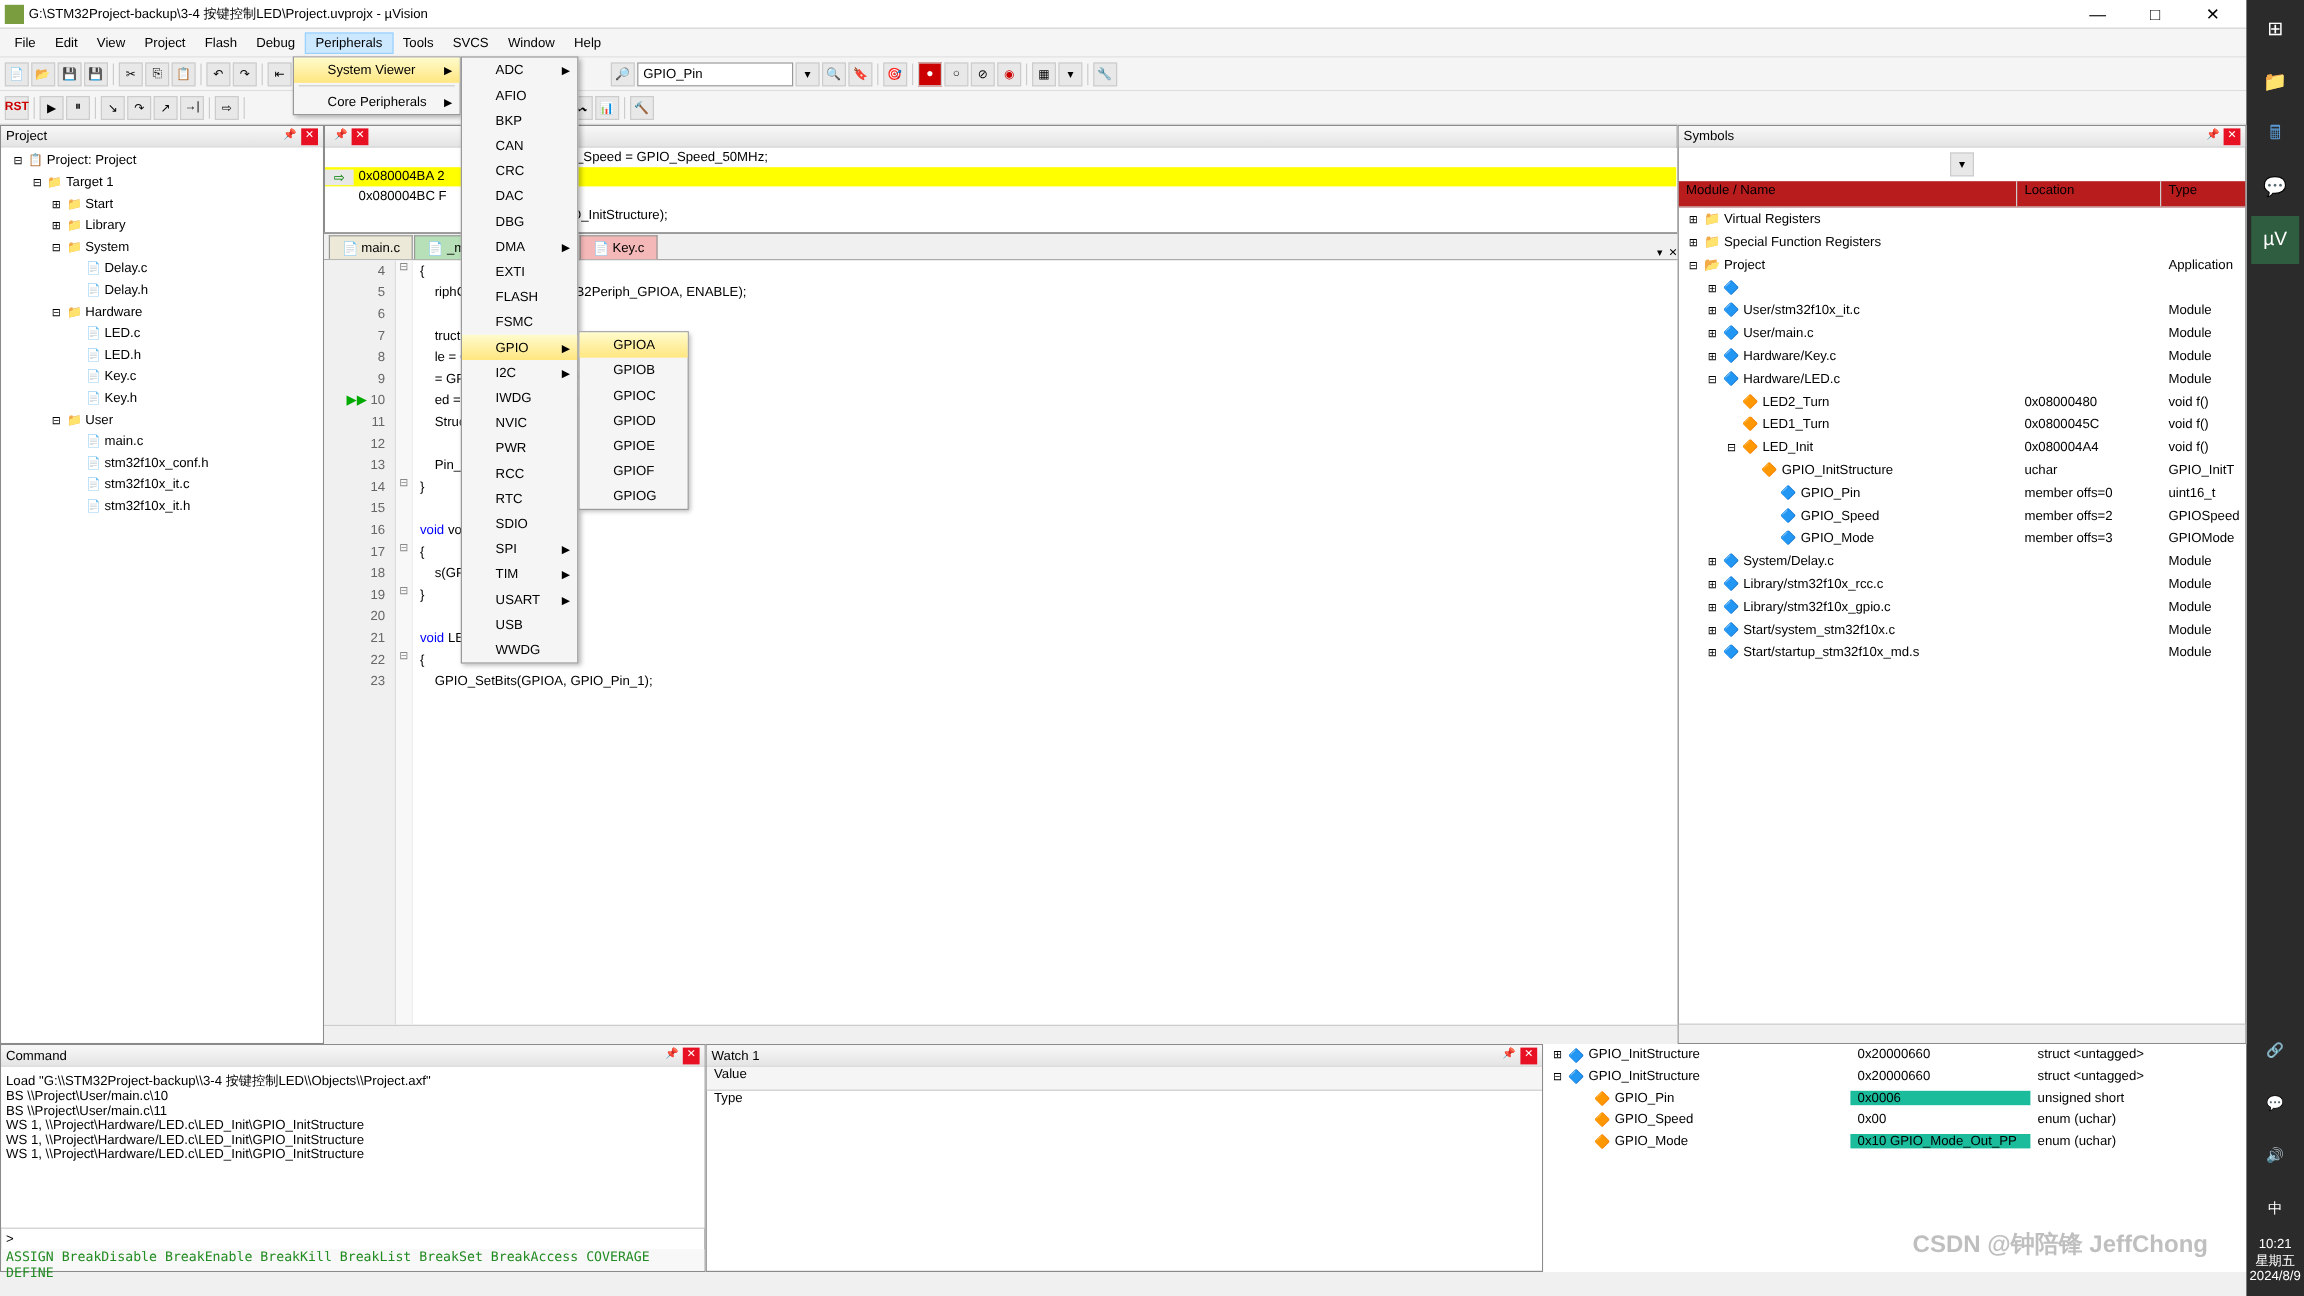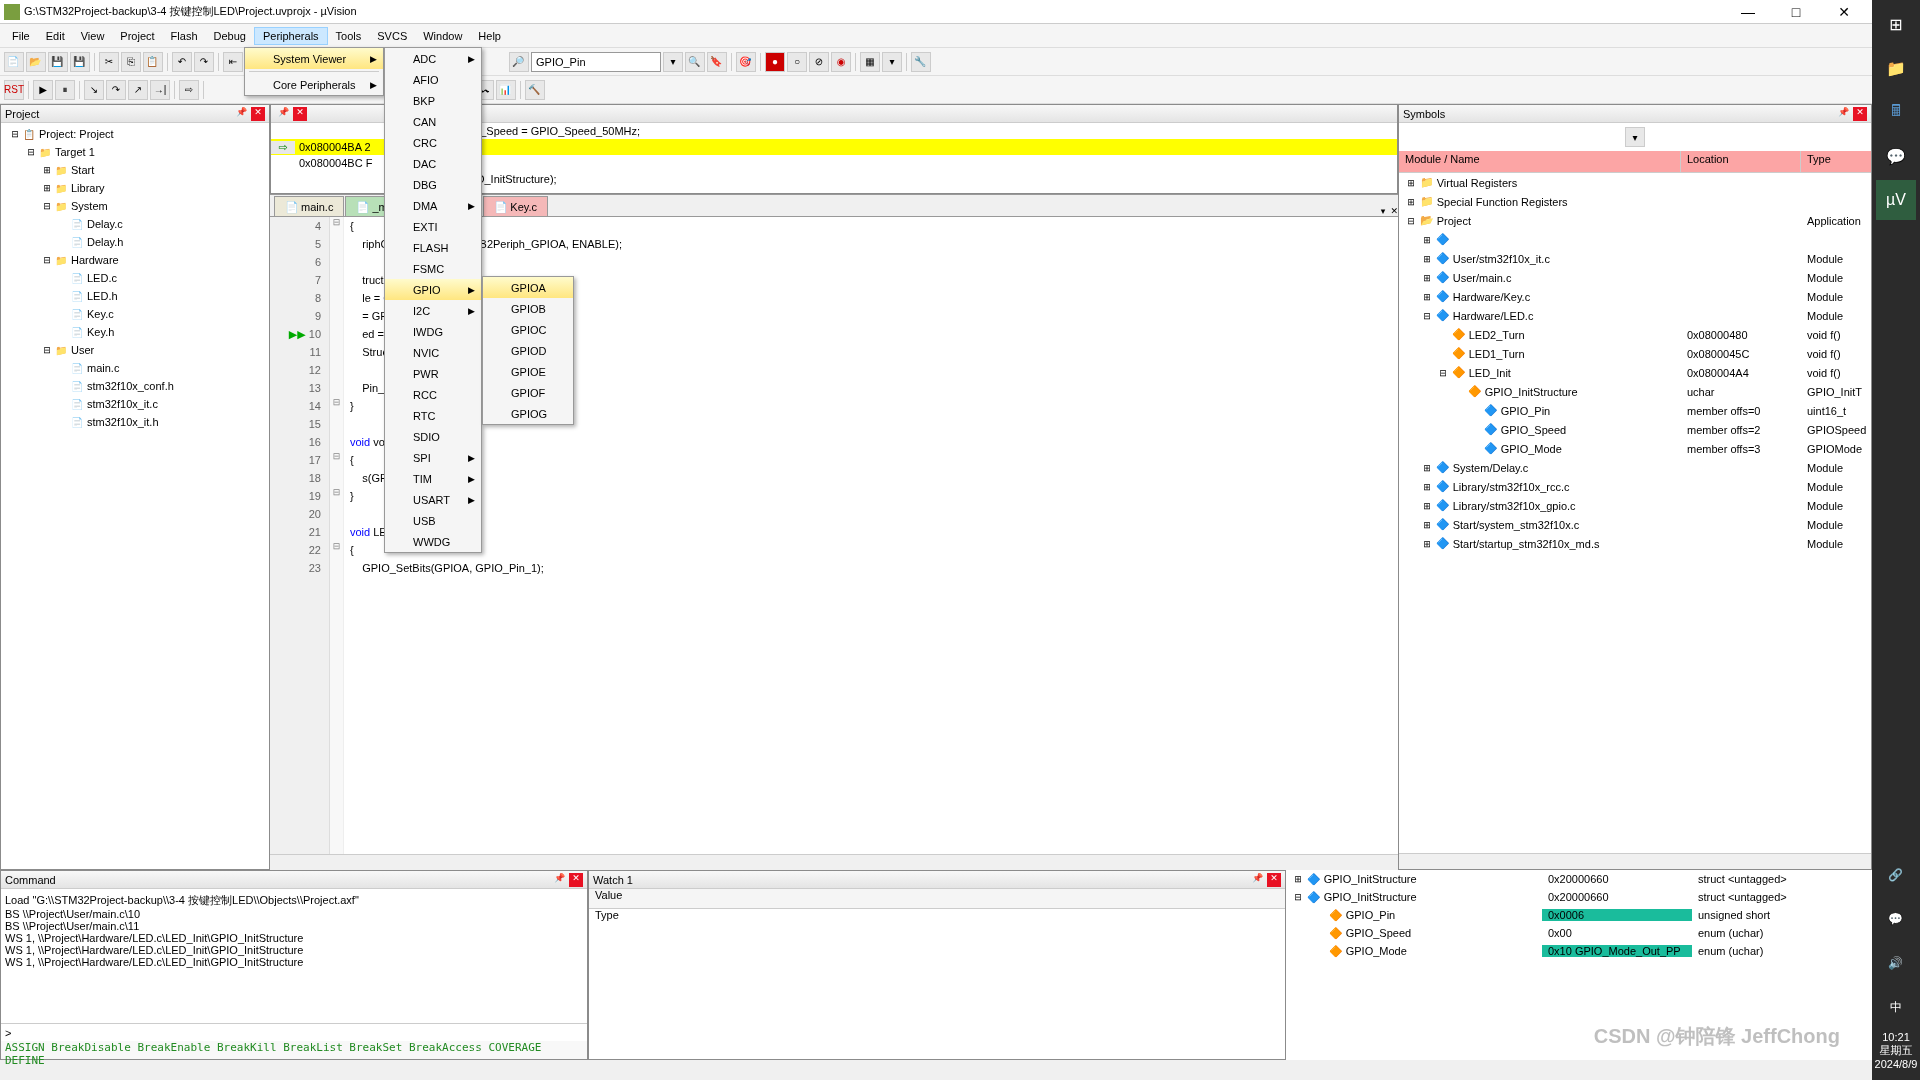--- a/index.html
+++ b/index.html
@@ -46,21 +46,21 @@
 .tab-icon{width:12px;height:12px;margin-right:4px}
 .code{flex:1;display:flex;font-family:Consolas,monospace;font-size:14px;overflow:hidden;background:#fff}
 .gutter{width:60px;background:#f0f0f0;text-align:right;padding-right:8px;color:#666;border-right:1px solid #ddd}
 .gutter div{height:18px;line-height:18px}
 .fold{width:14px;background:#f8f8f8;border-right:1px solid #eee}
 .fold div{height:18px;text-align:center;font-size:9px;color:#888}
 .codetext{flex:1;padding-left:6px}
 .codetext div{height:18px;line-height:18px;white-space:pre}
 .kw{color:#0000ff}
 .symbols-panel{width:474px}
-.sym-head{display:flex;height:22px;border-bottom:1px solid #ccc;background:#fca5a5}
+.sym-head{display:flex;height:22px;border-bottom:1px solid #ccc;background:#b91c1c}
 .sym-col-n{flex:1;padding:2px 6px;border-right:1px solid #ccc}
 .sym-col-l{width:120px;padding:2px 6px;border-right:1px solid #ccc}
 .sym-col-t{width:70px;padding:2px 6px}
 .sym-body{flex:1;overflow:auto}
 .sym-row{display:flex;height:19px;align-items:center}
 .sym-name{flex:1;display:flex;align-items:center;padding-left:4px;overflow:hidden}
 .sym-loc{width:120px;padding:0 6px}
 .sym-type{width:70px;padding:0 6px;overflow:hidden}
 .bottom-panels{height:190px;display:flex}
 .cmd-panel{flex:1}
@@ -147,21 +147,21 @@
     <span class="tb-btn">⊘</span>
     <span class="tb-btn" style="color:#c00">◉</span>
     <span class="tb-sep"></span>
     <span class="tb-btn">▦</span>
     <span class="tb-btn">▾</span>
     <span class="tb-sep"></span>
     <span class="tb-btn">🔧</span>
   </div>
 
   <div class="toolbar">
-    <span class="tb-btn" style="color:#c00;font-weight:normal">RST</span>
+    <span class="tb-btn" style="color:#c00;font-weight:bold">RST</span>
     <span class="tb-sep"></span>
     <span class="tb-btn">▶</span>
     <span class="tb-btn">⏸</span>
     <span class="tb-sep"></span>
     <span class="tb-btn">↘</span>
     <span class="tb-btn">↷</span>
     <span class="tb-btn">↗</span>
     <span class="tb-btn">→|</span>
     <span class="tb-sep"></span>
     <span class="tb-btn">⇨</span>

